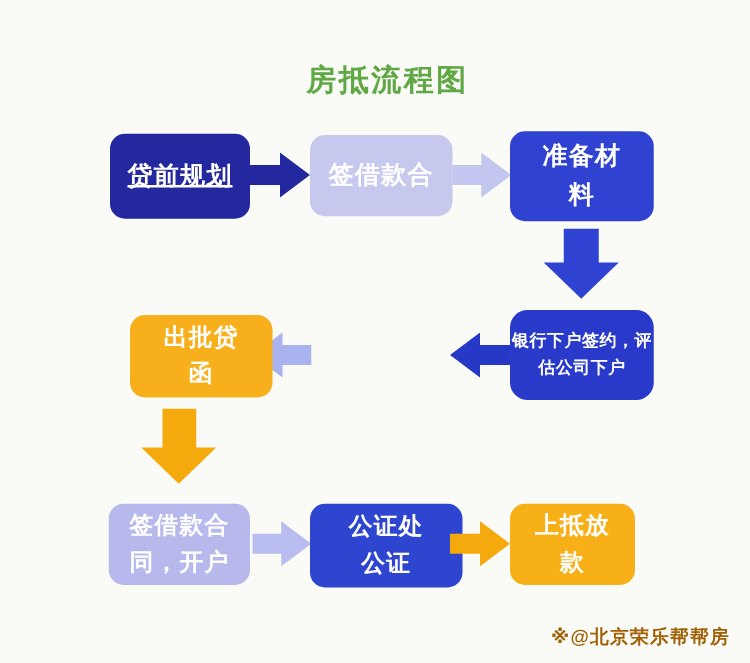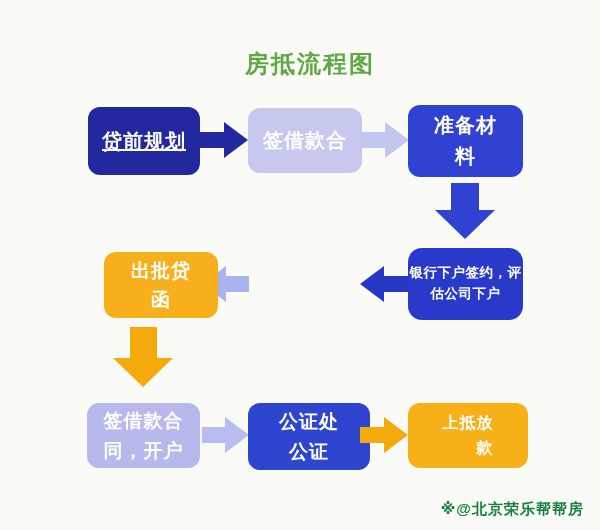--- a/index.html
+++ b/index.html
@@ -22,21 +22,21 @@
     background:var(--c);border-radius:12px;
   }
   .arrow{position:absolute;}
   .arrow .shaft{position:absolute;background:var(--c);}
   .arrow .head{position:absolute;width:0;height:0;}
   .arrow.right .head{border-top:18px solid transparent;border-bottom:18px solid transparent;border-left:24px solid var(--c);}
   .arrow.left  .head{border-top:18px solid transparent;border-bottom:18px solid transparent;border-right:24px solid var(--c);}
   .arrow.down  .head{border-left:30px solid transparent;border-right:30px solid transparent;border-top:29px solid var(--c);}
   .watermark{
     position:absolute;top:500px;right:16px;
-    font-size:15px;letter-spacing:1px;color:#15803d;font-weight:700;
+    font-size:15px;letter-spacing:1px;color:#a16207;font-weight:700;
   }
 </style>
 </head>
 <body>
 
 <div class="stage">
 
   <div class="title" style="--c: #5FA843;">房抵流程图</div>
 
   <div class="node" style="left: 88px; top: 107px; width: 112px; height: 68px; font-size: 20px; text-decoration: underline; --c: #23289E;">贷前规划</div>
@@ -92,18 +92,18 @@
   </div>
 
   <div class="node" style="left: 248px; top: 403px; width: 122px; height: 67px; font-size: 19px; --c: #2E45D0;">公证处
 公证</div>
 
   <div class="arrow right" style="left: 360px; top: 417px; width: 48px; height: 36px; --c: #F4A90D;">
     <span class="shaft" style="left:0;top:10px;width:25px;height:16px;"></span>
     <span class="head" style="left:24px;top:0;"></span>
   </div>
 
-  <div class="node" style="left: 408px; top: 403px; width: 120px; height: 65px; font-size: 16px; text-align: right; --c: #F7B017;">上抵放
+  <div class="node" style="left: 408px; top: 403px; width: 100px; height: 65px; font-size: 19px; --c: #F7B017;">上抵放
 款</div>
 
   <div class="watermark">※@北京荣乐帮帮房</div>
 
 </div>
 
 </body></html>

